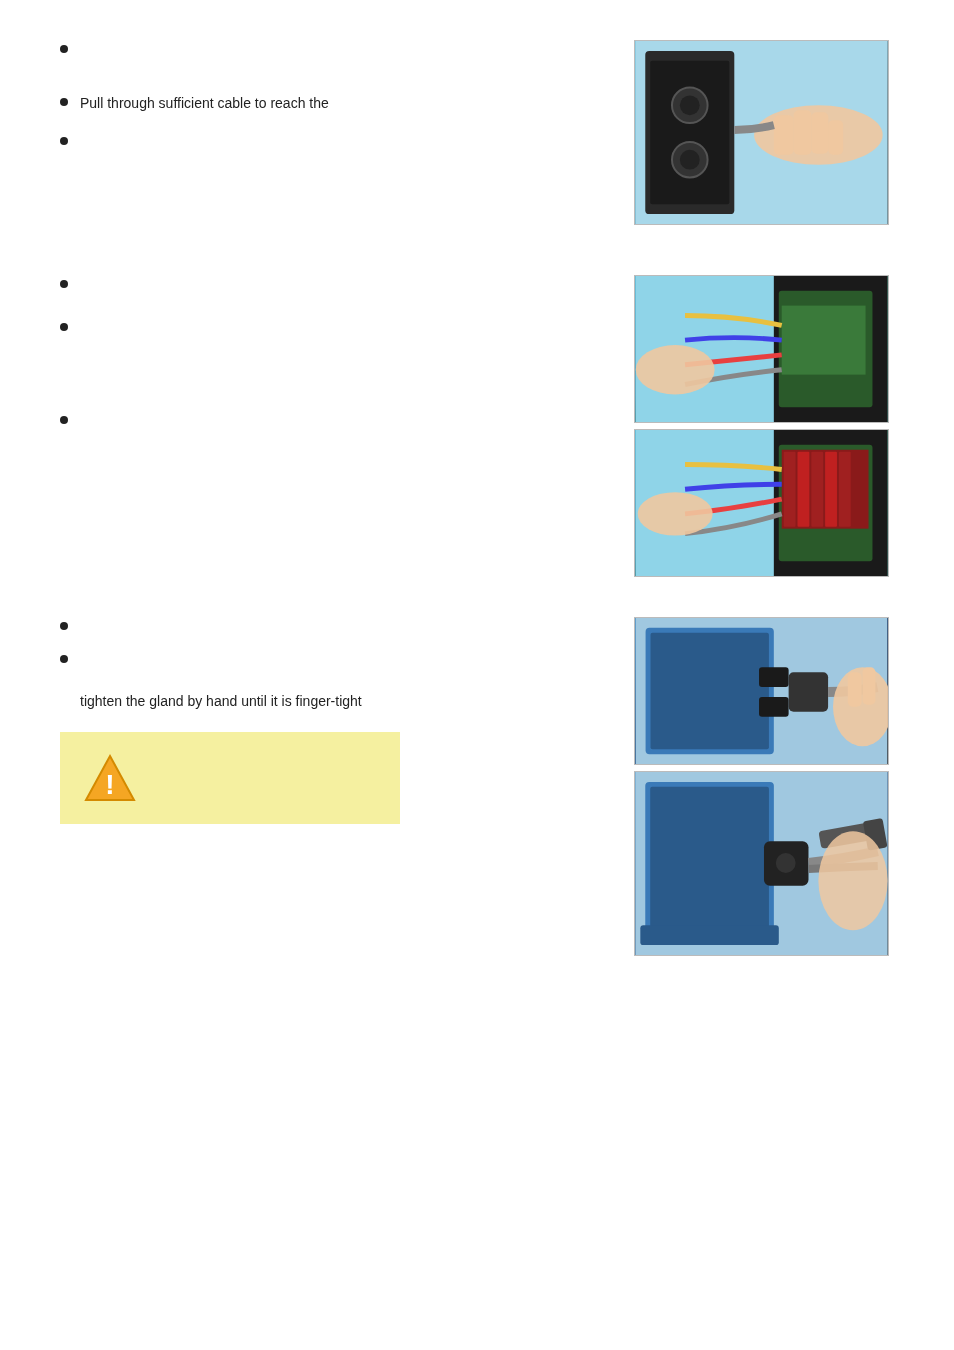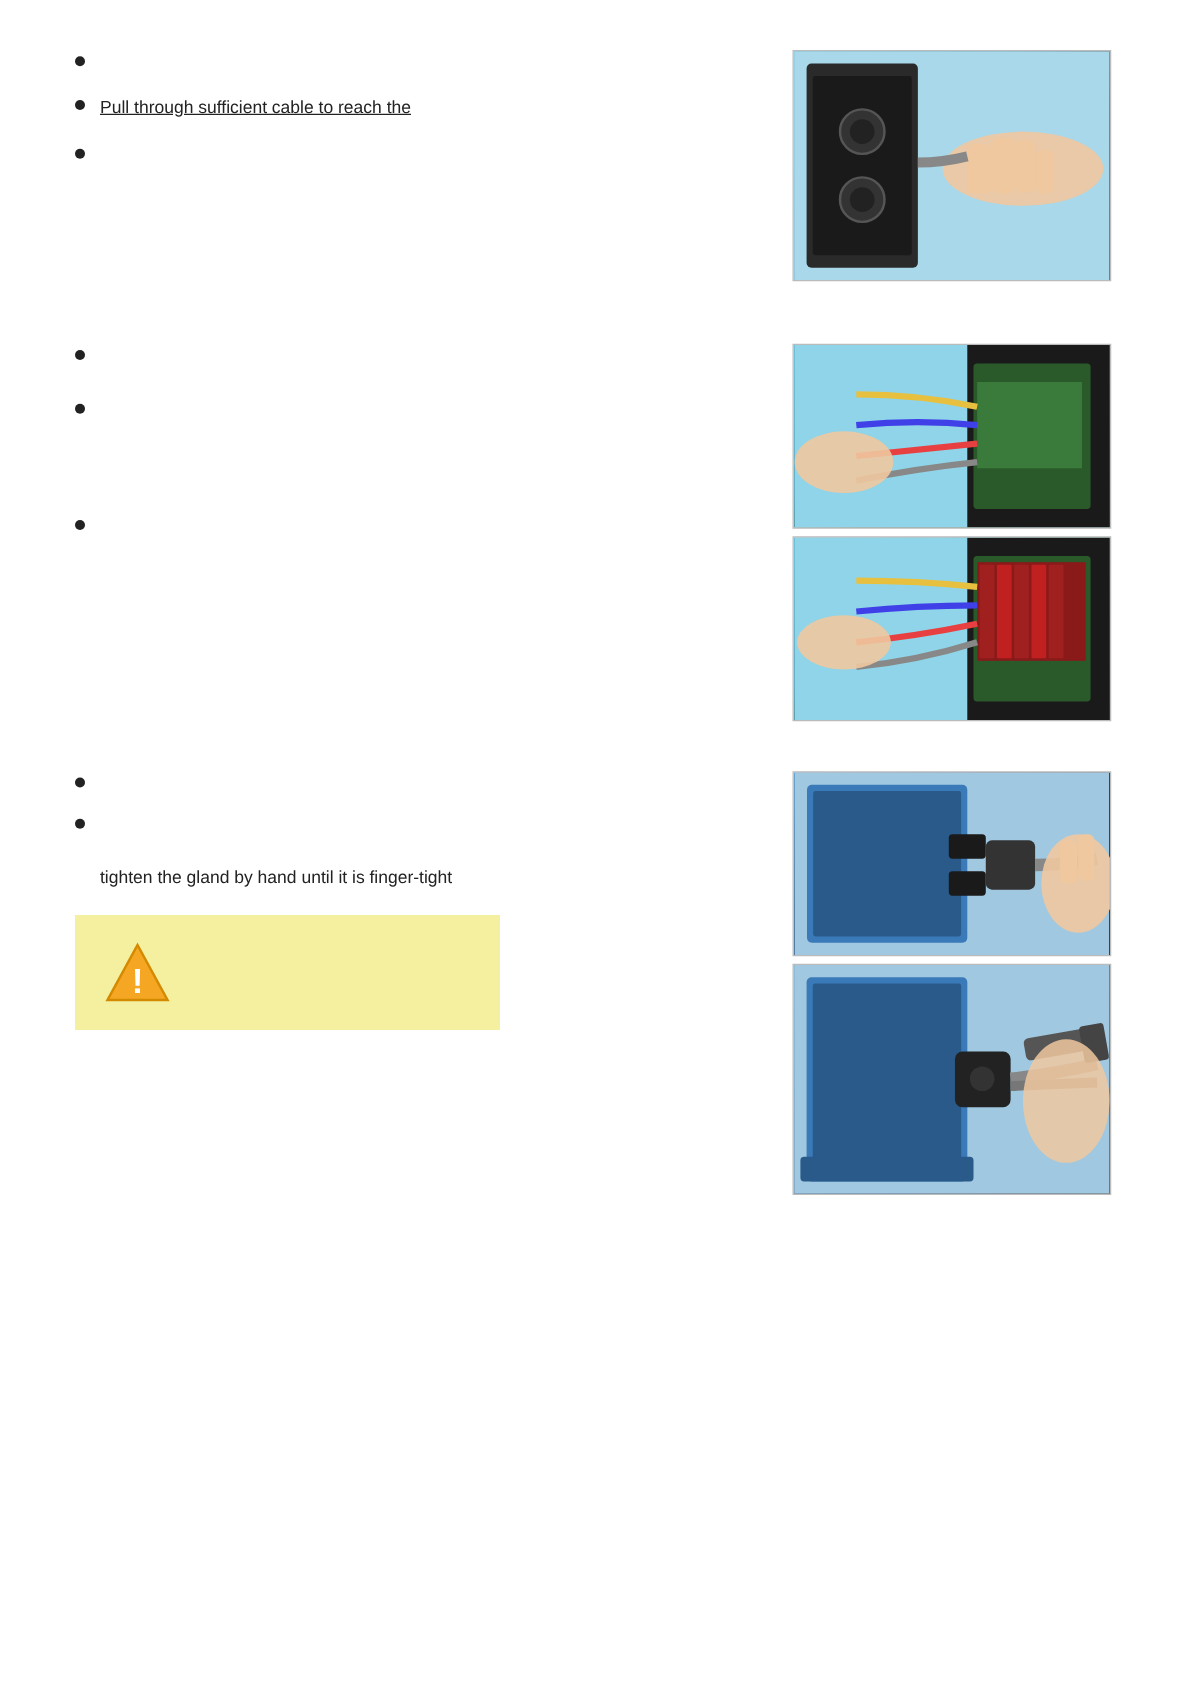--- a/index.html
+++ b/index.html
@@ -150,21 +150,21 @@
         </div>
       </div>
 
       <div class="left-section">
 
         <div class="bullet-item">
           <div class="bullet-dot"></div>
           <div class="bullet-text"></div>
         </div>
 
-        <div class="bullet-item" style="margin-top:22px;text-decoration:underline;">
+        <div class="bullet-item" style="margin-top:40px;">
           <div class="bullet-dot"></div>
           <div class="bullet-text">
             Pull through sufficient cable to reach the
           </div>
         </div>
 
         <div class="bullet-item">
           <div class="bullet-dot"></div>
           <div class="bullet-text"></div>
         </div>

